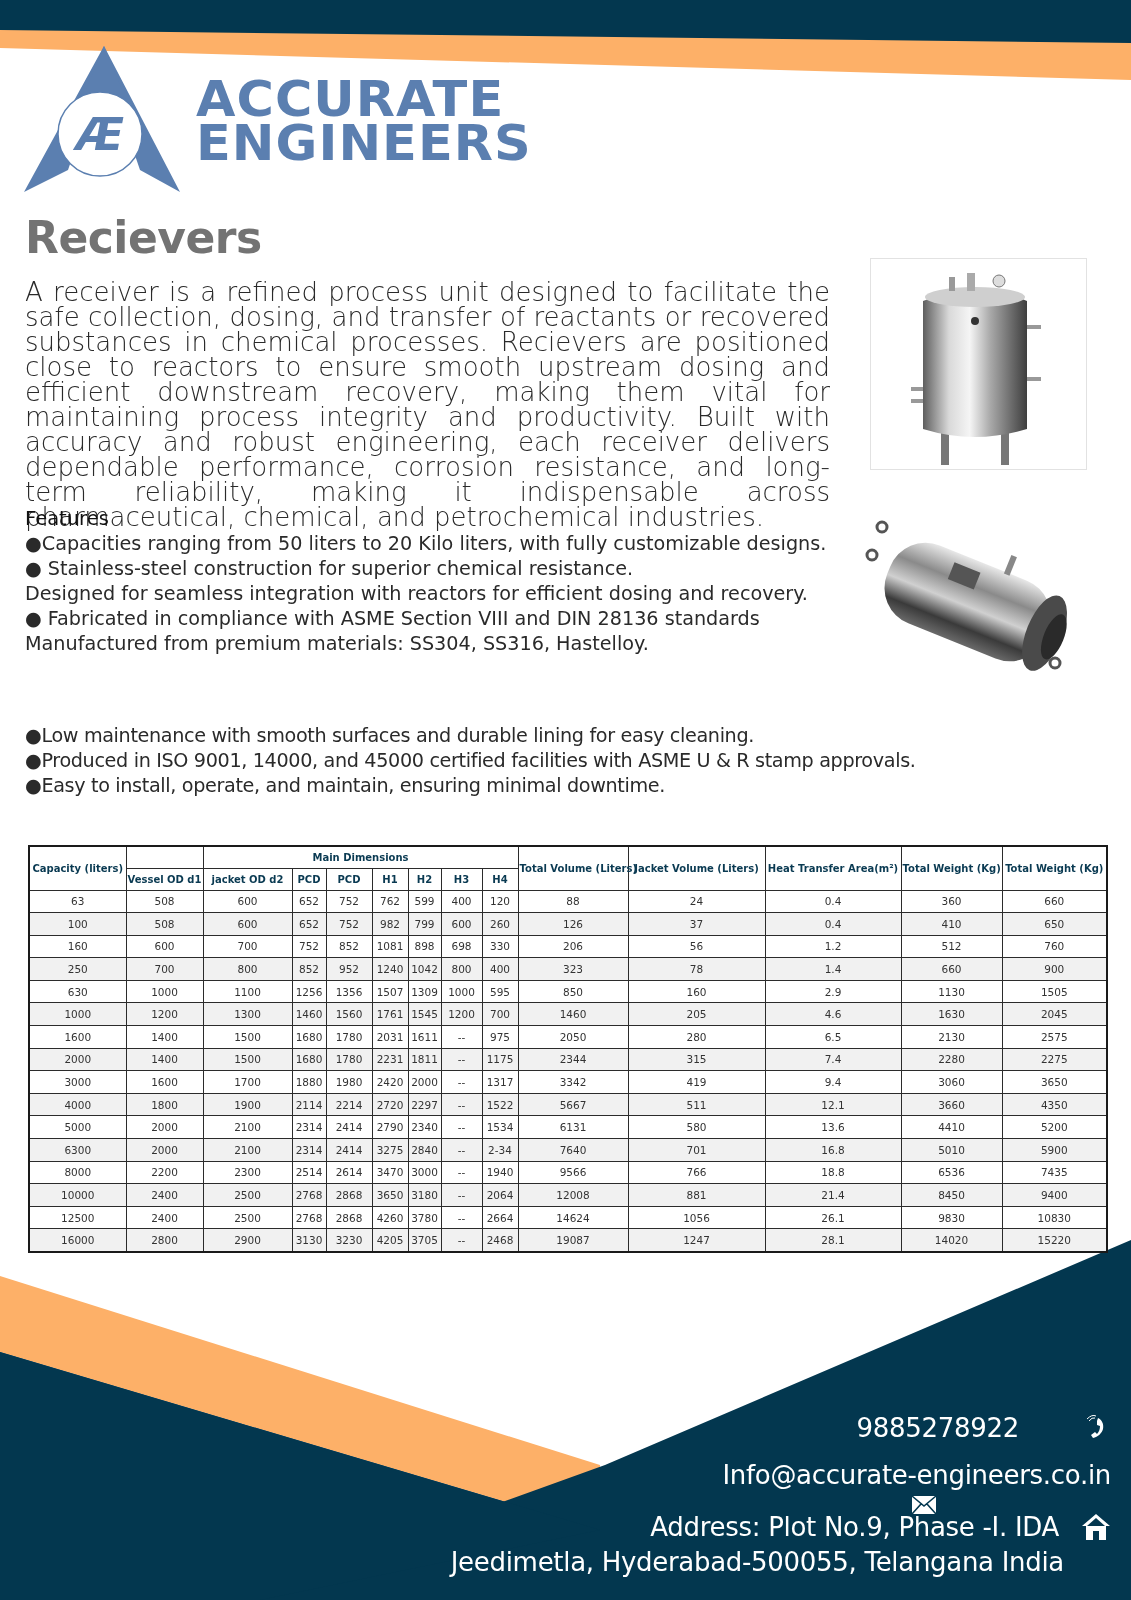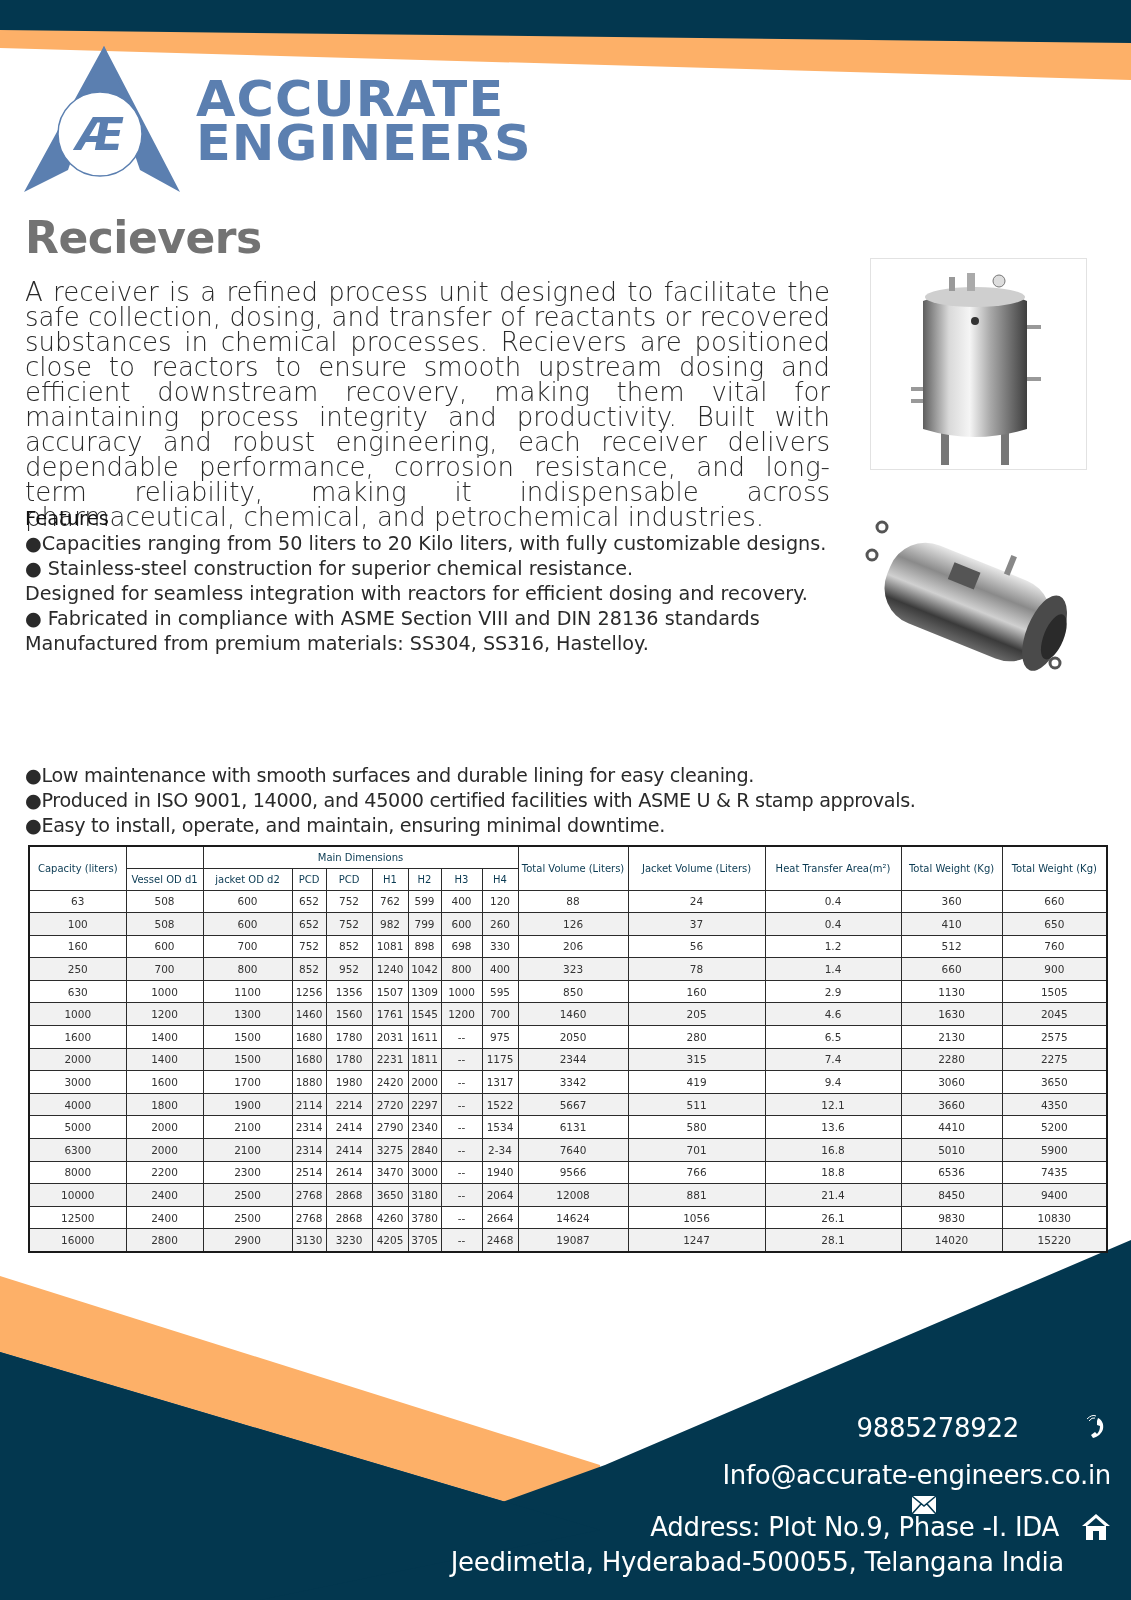--- a/index.html
+++ b/index.html
@@ -16,31 +16,31 @@
     .logo-text div { transform: scaleX(1.04); transform-origin: left; }
 
     
     .page-title { position: absolute; left: 25px; top: 212px; font-family: "DejaVu Sans", sans-serif; font-weight: bold; font-size: 44px; color: #737373; letter-spacing: -0.5px; }
 
     .intro { position: absolute; left: 25px; top: 280px; width: 805px; font-family: "DejaVu Sans", sans-serif; font-size: 26px; line-height: 25px; text-align: justify; color: #2a2a2a; font-weight: 300; }
 
     .features { position: absolute; left: 25px; top: 506px; width: 805px; font-family: "DejaVu Sans", sans-serif; font-size: 19.2px; line-height: 25px; color: #2a2a2a; }
     .features .head { color: #111; font-size: 19.5px; }
     .features .j { text-align: justify; text-align-last: left; }
-    .features2 { position: absolute; left: 25px; top: 723px; width: 1000px; font-family: "DejaVu Sans", sans-serif; font-size: 19.2px; line-height: 25px; color: #2a2a2a; letter-spacing: -0.35px; margin-top: 40px; }
+    .features2 { position: absolute; left: 25px; top: 723px; width: 1000px; font-family: "DejaVu Sans", sans-serif; font-size: 19.2px; line-height: 25px; color: #2a2a2a; letter-spacing: -0.35px; }
 
     
     .prod-img-1 { position: absolute; left: 870px; top: 258px; width: 217px; height: 212px; border: 1px solid #e2e2e2; background: #fff; }
     .prod-img-2 { position: absolute; left: 860px; top: 515px; width: 230px; height: 175px; }
 
     
     .spec-table-wrap { position: absolute; left: 28px; top: 845px; width: 1078px; z-index: 3; }
     table.spec { border-collapse: collapse; width: 100%; table-layout: fixed; font-family: "DejaVu Sans", sans-serif; }
     table.spec th, table.spec td { border: 1px solid #2b2b2b; text-align: center; color: #333; }
-    table.spec th { font-size: 10px; font-weight: normal; color: #0a3a52; background: #fff; padding: 2px 1px; white-space: nowrap; }
+    table.spec th { font-size: 10px; font-weight: bold; color: #0a3a52; background: #fff; padding: 2px 1px; white-space: nowrap; }
     table.spec thead tr.r1 th { height: 22px; }
     table.spec thead tr.r2 th { height: 22px; }
     table.spec td { font-size: 10.5px; height: 22.6px; padding: 0; }
     table.spec tbody tr:nth-child(even) td { background: #f1f1f1; }
     table.spec td.g, table.spec th.g { border-left: 1.5px solid #4a5a2a; }
     table.spec { border: 2px solid #1a1a1a; }
 
     
     .bottom-band { position: absolute; left: 0; top: 1240px; width: 1131px; height: 360px; z-index: 0; }
 

